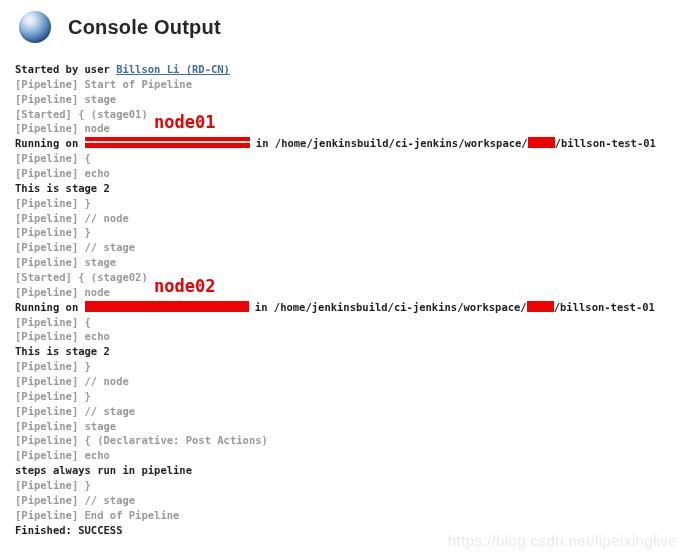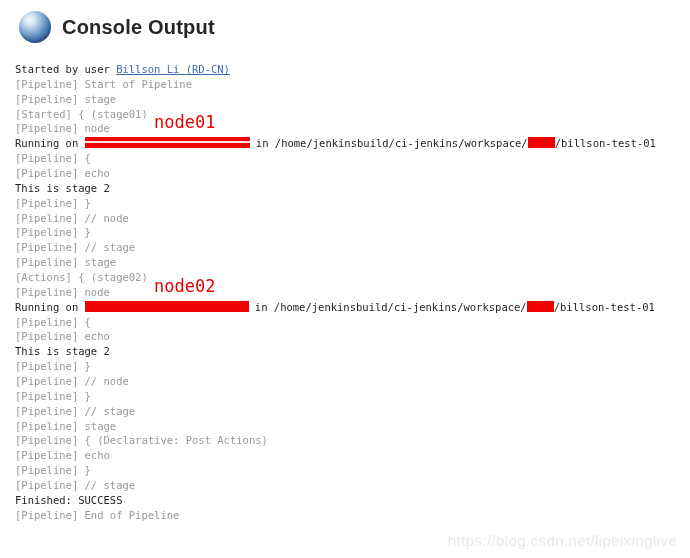--- a/index.html
+++ b/index.html
@@ -5,35 +5,35 @@
   html, body { margin: 0; padding: 0; }
   body {
     width: 690px; height: 558px;
     background: #ffffff;
     position: relative;
     overflow: hidden;
     font-family: "Liberation Sans", sans-serif;
   }
   .header {
     position: absolute; top: 11px; left: 19px;
-    display: flex; align-items: center; gap: 11px;
+    display: flex; align-items: center; gap: 17px;
   }
   .ball {
     width: 32px; height: 32px; border-radius: 50%;
     background: radial-gradient(circle at 34% 28%,
       #f4f9ff 0%, #cfe0f2 18%, #8fb4da 38%, #4a7ab0 62%, #24568f 82%, #16406e 100%);
     box-shadow: inset -1px -2px 3px rgba(0,0,30,0.25);
   }
   .page-title {
     font-size: 20px; font-weight: bold; color: #262626; letter-spacing: 0.2px;
   }
   .console {
     position: absolute; left: 15px; top: 62px; right: 16px;
     font-family: "DejaVu Sans Mono", monospace;
-    font-size: 10.5px; line-height: 14.87px;
+    font-size: 10.5px; line-height: 14.87px; font-weight: bold;
   }
   .console-line { white-space: pre; height: 14.87px; position: relative; }
   .seg-black { color: #1e1e1e; }
   .seg-gray  { color: #9a9999; }
   a.seg-link { color: #3d6ca8; text-decoration: underline; cursor: pointer; }
   .redaction {
     display: inline-block; height: 11px; vertical-align: -1px;
     background: #ee0202;
   }
   .redaction.striped {
@@ -67,32 +67,33 @@
     <div class="console-line"><span class="seg-gray">[Pipeline] node</span><span class="annotation">node01</span></div>
     <div class="console-line"><span class="seg-black">Running on </span><span class="redaction striped" style="width: 165px;"></span><span class="seg-black"> in /home/jenkinsbuild/ci-jenkins/workspace/</span><span class="redaction solid" style="width: 27px;"></span><span class="seg-black">/billson-test-01</span></div>
     <div class="console-line"><span class="seg-gray">[Pipeline] {</span></div>
     <div class="console-line"><span class="seg-gray">[Pipeline] echo</span></div>
     <div class="console-line"><span class="seg-black">This is stage 2</span></div>
     <div class="console-line"><span class="seg-gray">[Pipeline] }</span></div>
     <div class="console-line"><span class="seg-gray">[Pipeline] // node</span></div>
     <div class="console-line"><span class="seg-gray">[Pipeline] }</span></div>
     <div class="console-line"><span class="seg-gray">[Pipeline] // stage</span></div>
     <div class="console-line"><span class="seg-gray">[Pipeline] stage</span></div>
-    <div class="console-line"><span class="seg-gray">[Actions] { (stage02)</span></div>
+    <div class="console-line"><span class="seg-gray">[Started] { (stage02)</span></div>
     <div class="console-line"><span class="seg-gray">[Pipeline] node</span><span class="annotation">node02</span></div>
     <div class="console-line"><span class="seg-black">Running on </span><span class="redaction solid" style="width: 164px;"></span><span class="seg-black"> in /home/jenkinsbuild/ci-jenkins/workspace/</span><span class="redaction solid" style="width: 27px;"></span><span class="seg-black">/billson-test-01</span></div>
     <div class="console-line"><span class="seg-gray">[Pipeline] {</span></div>
     <div class="console-line"><span class="seg-gray">[Pipeline] echo</span></div>
     <div class="console-line"><span class="seg-black">This is stage 2</span></div>
     <div class="console-line"><span class="seg-gray">[Pipeline] }</span></div>
     <div class="console-line"><span class="seg-gray">[Pipeline] // node</span></div>
     <div class="console-line"><span class="seg-gray">[Pipeline] }</span></div>
     <div class="console-line"><span class="seg-gray">[Pipeline] // stage</span></div>
     <div class="console-line"><span class="seg-gray">[Pipeline] stage</span></div>
     <div class="console-line"><span class="seg-gray">[Pipeline] { (Declarative: Post Actions)</span></div>
     <div class="console-line"><span class="seg-gray">[Pipeline] echo</span></div>
+    <div class="console-line"><span class="seg-black">steps always run in pipeline</span></div>
     <div class="console-line"><span class="seg-gray">[Pipeline] }</span></div>
     <div class="console-line"><span class="seg-gray">[Pipeline] // stage</span></div>
+    <div class="console-line"><span class="seg-gray">[Pipeline] End of Pipeline</span></div>
     <div class="console-line"><span class="seg-black">Finished: SUCCESS</span></div>
-    <div class="console-line"><span class="seg-gray">[Pipeline] End of Pipeline</span></div>
   </div>
 
 <div class="watermark">https://blog.csdn.net/lipeixinglive</div>
 
 </body></html>

